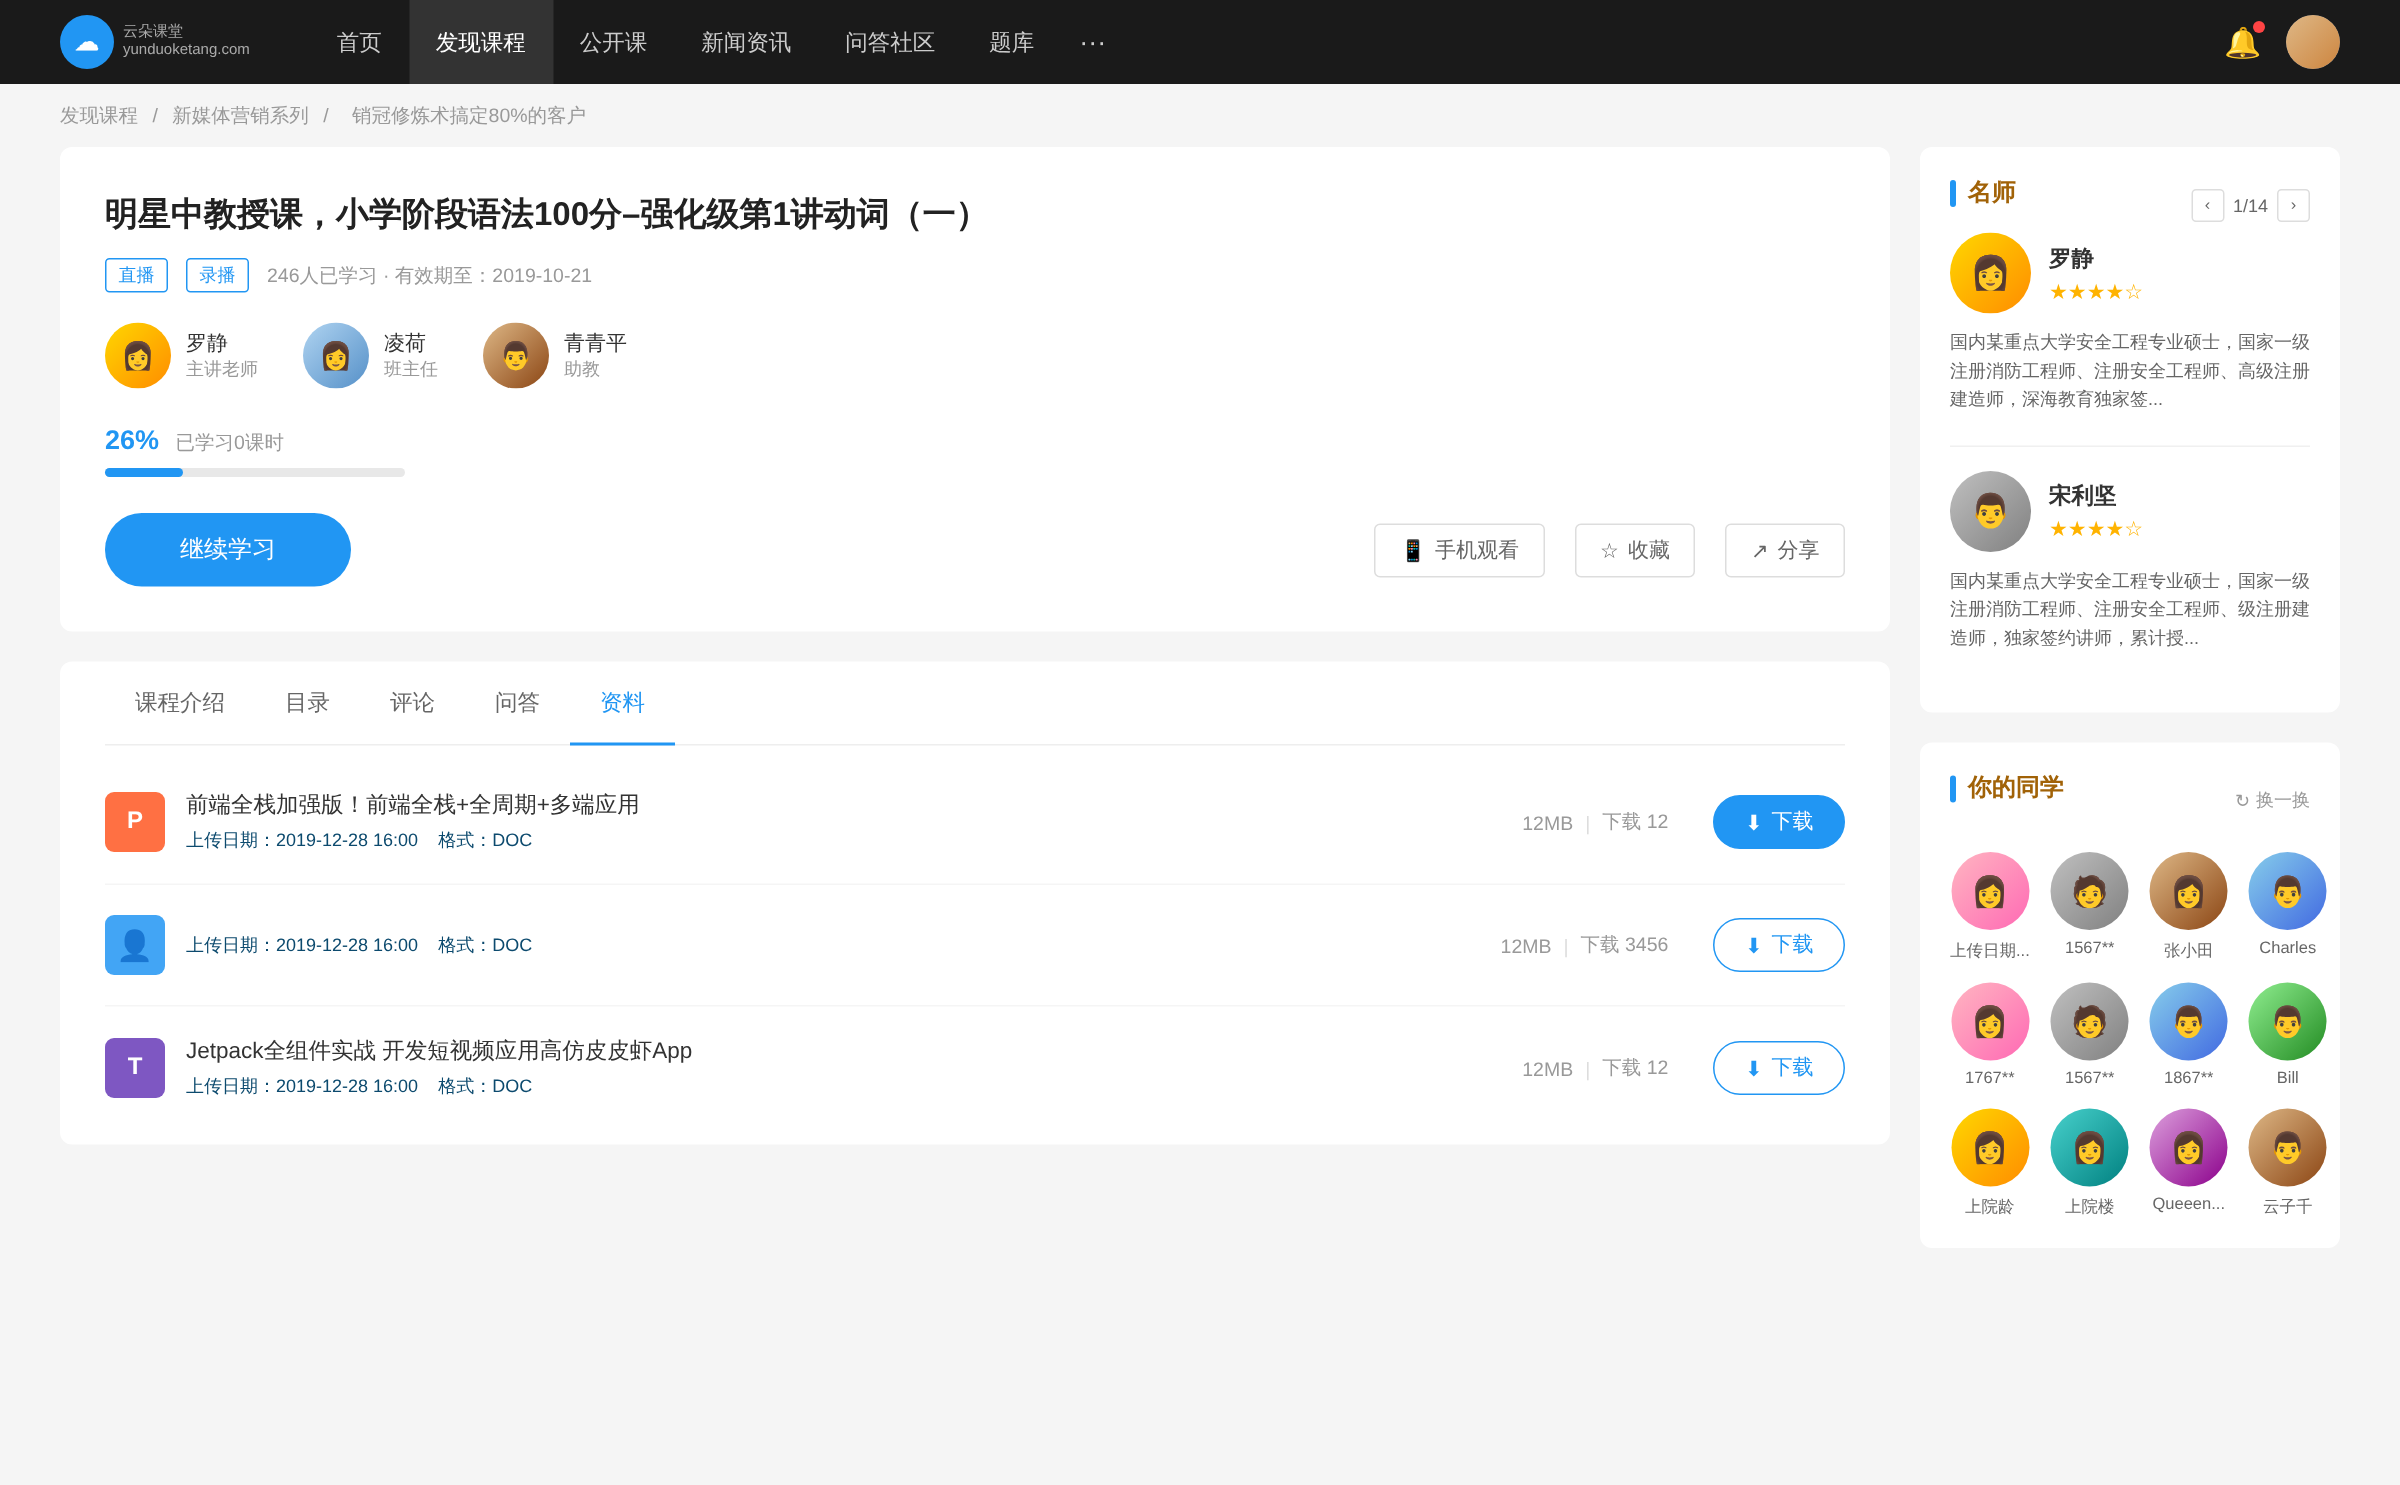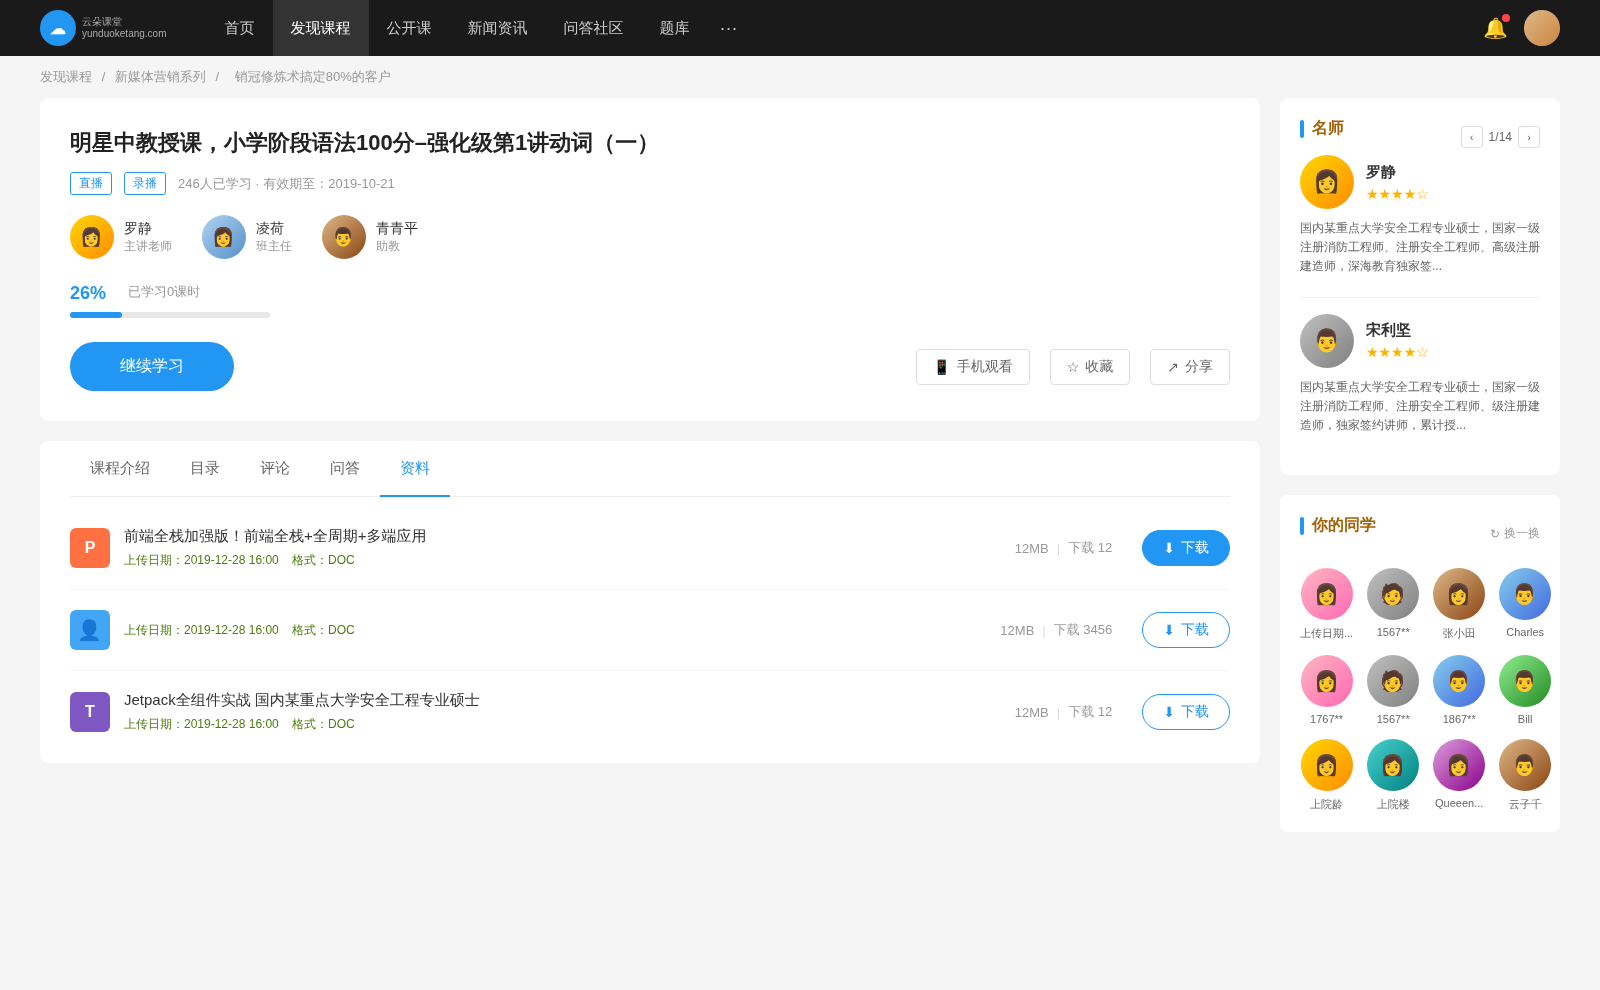--- a/index.html
+++ b/index.html
@@ -43,21 +43,21 @@
     
     .teachers { display: flex; gap: 30px; margin-bottom: 24px; }
     .teacher-item { display: flex; align-items: center; gap: 10px; }
     .teacher-avatar { width: 44px; height: 44px; border-radius: 50%; background: #ddd; overflow: hidden; }
     .teacher-avatar-inner { width: 100%; height: 100%; background: linear-gradient(135deg, #f9b, #f96); display: flex; align-items: center; justify-content: center; font-size: 18px; }
     .teacher-info .name { font-size: 14px; color: #333; font-weight: 500; }
     .teacher-info .role { font-size: 12px; color: #999; }
 
     
     .progress-section { margin-bottom: 24px; }
-    .progress-header { display: flex; align-items: flex-start; gap: 22px; margin-bottom: 8px; }
+    .progress-header { display: flex; align-items: flex-end; gap: 11px; margin-bottom: 8px; }
     .progress-percent { color: #2196F3; font-size: 18px; font-weight: bold; }
     .progress-label { color: #999; font-size: 13px; }
     .progress-bar-bg { height: 6px; background: #e8e8e8; border-radius: 3px; width: 200px; }
     .progress-bar-fill { height: 100%; background: #2196F3; border-radius: 3px; }
 
     
     .action-row { display: flex; align-items: center; justify-content: space-between; }
     .btn-continue { background: #2196F3; color: white; border: none; border-radius: 25px; padding: 14px 50px; font-size: 16px; cursor: pointer; }
     .action-right { display: flex; gap: 20px; }
     .action-btn { display: flex; align-items: center; gap: 6px; color: #666; cursor: pointer; font-size: 14px; border: 1px solid #ddd; padding: 8px 16px; border-radius: 4px; }
@@ -72,21 +72,21 @@
     
     .resource-list { padding: 10px 0; }
     .resource-item { display: flex; align-items: center; padding: 20px 0; border-bottom: 1px solid #f5f5f5; }
     .resource-item:last-child { border-bottom: none; }
     .resource-icon { width: 40px; height: 40px; border-radius: 6px; display: flex; align-items: center; justify-content: center; color: white; font-size: 16px; font-weight: bold; margin-right: 14px; flex-shrink: 0; }
     .resource-icon.orange { background: #FF7043; }
     .resource-icon.blue { background: #42A5F5; }
     .resource-icon.purple { background: #7E57C2; }
     .resource-info { flex: 1; }
     .resource-name { font-size: 15px; color: #333; margin-bottom: 6px; }
-    .resource-meta { font-size: 12px; color: #4d7c0f; }
+    .resource-meta { font-size: 12px; color: #0c4a6e; }
     .resource-stats { display: flex; align-items: center; gap: 8px; color: #999; font-size: 13px; margin: 0 30px; text-align: right; }
     .resource-stats .divider { color: #ddd; }
     .btn-download { display: flex; align-items: center; gap: 6px; padding: 8px 20px; border: 1px solid #2196F3; border-radius: 20px; color: #2196F3; cursor: pointer; font-size: 14px; white-space: nowrap; }
     .btn-download-filled { background: #2196F3; color: white; border: 1px solid #2196F3; border-radius: 20px; padding: 8px 20px; font-size: 14px; cursor: pointer; display: flex; align-items: center; gap: 6px; white-space: nowrap; }
 
     
     .sidebar { width: 280px; flex-shrink: 0; }
     .sidebar-card { background: white; border-radius: 8px; padding: 20px; margin-bottom: 20px; }
     .sidebar-title { display: flex; align-items: center; gap: 8px; font-size: 16px; font-weight: bold; color: #a16207; margin-bottom: 16px; }
     .sidebar-title::before { content: ''; width: 4px; height: 18px; background: #2196F3; border-radius: 2px; display: inline-block; }
@@ -280,21 +280,21 @@
           </div>
           <div class="btn-download">
             <span>⬇</span>
             <span>下载</span>
           </div>
         </div>
 
         <div class="resource-item">
           <div class="resource-icon purple">T</div>
           <div class="resource-info">
-            <div class="resource-name">Jetpack全组件实战 国内某重点大学安全工程专业硕士</div>
+            <div class="resource-name">Jetpack全组件实战 开发短视频应用高仿皮皮虾App</div>
             <div class="resource-meta">
               <span>上传日期：2019-12-28  16:00</span>&nbsp;&nbsp;&nbsp;
               <span>格式：DOC</span>
             </div>
           </div>
           <div class="resource-stats">
             <span>12MB</span>
             <span class="divider">|</span>
             <span>下载 12</span>
           </div>

